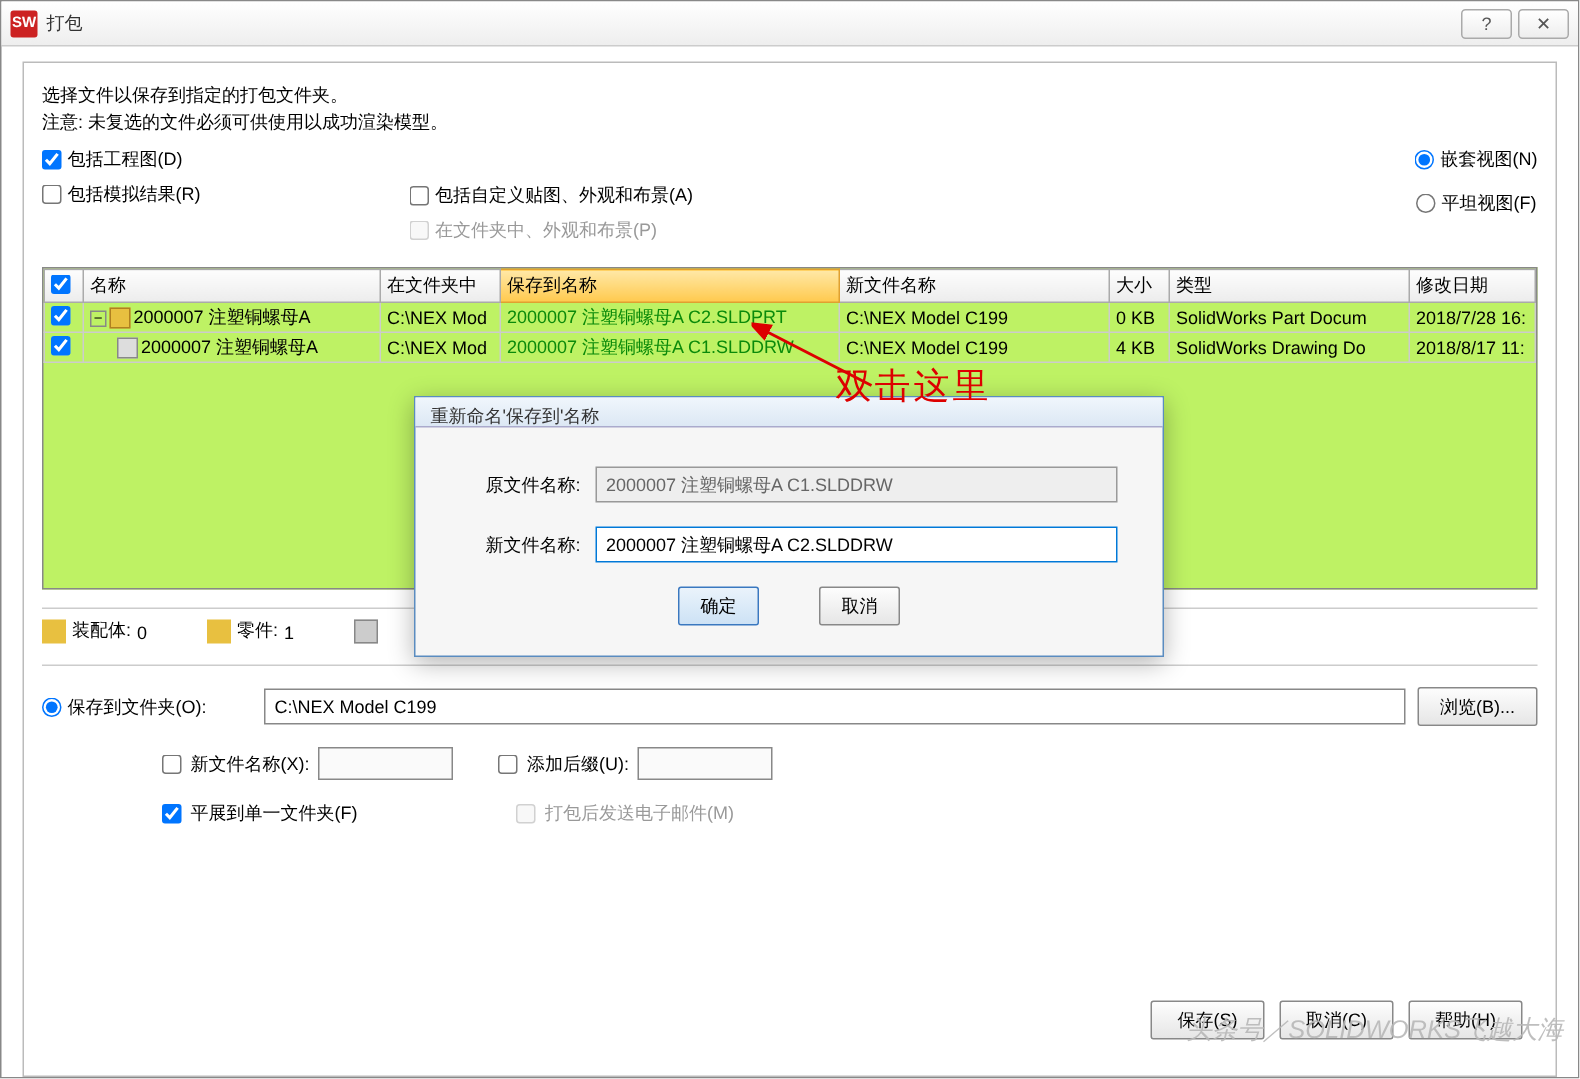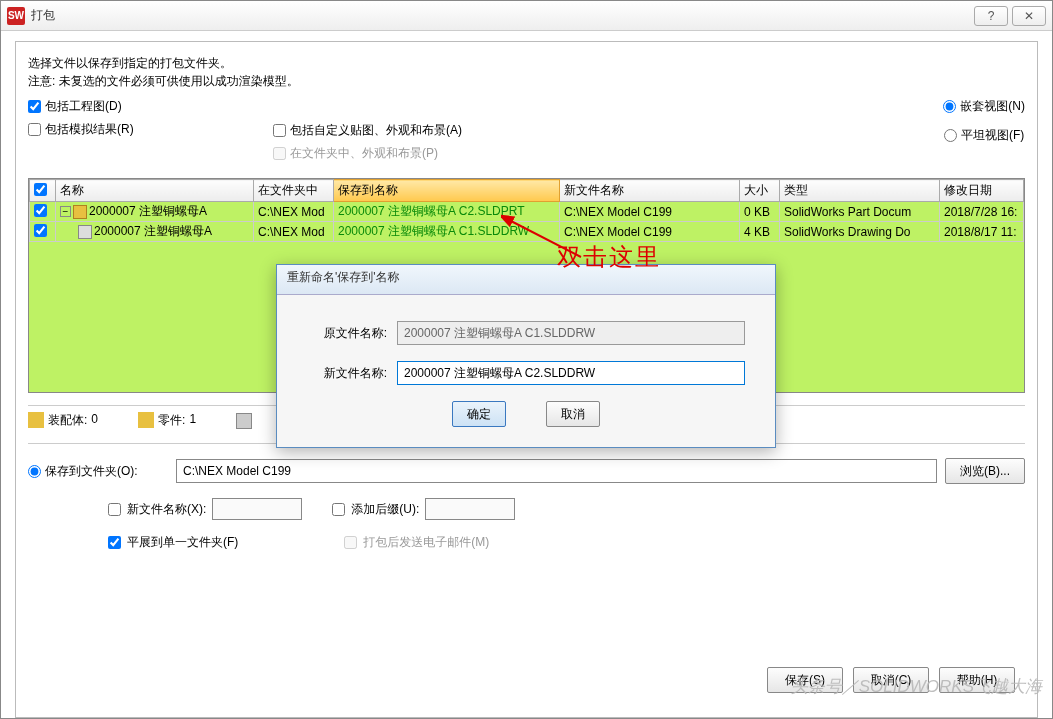--- a/index.html
+++ b/index.html
@@ -23,39 +23,39 @@
 table { width: 100%; border-collapse: collapse; }
 th { background: linear-gradient(#fdfdfd,#ececec); border: 1px solid #aaa; padding: 2px 4px; text-align: left; font-weight: normal; white-space: nowrap; overflow: hidden; }
 th.active { background: linear-gradient(#ffe8a6,#ffc94d); border-color: #e0a030; }
 td { border: 1px solid #ccc; padding: 1px 4px; white-space: nowrap; overflow: hidden; }
 td .green { color: #0a8a0a; }
 .file-icon { display: inline-block; width: 14px; height: 14px; margin-right: 2px; vertical-align: middle; }
 .part-icon { background: #e8c040; border: 1px solid #b08020; }
 .drw-icon { background: #ddd; border: 1px solid #888; }
 .tree-toggle { display: inline-block; width: 11px; height: 11px; border: 1px solid #888; text-align: center; line-height: 9px; margin-right: 2px; font-size: 10px; }
 .status-row { margin-top: 12px; display: flex; align-items: center; gap: 40px; border-top: 1px solid #ccc; padding-top: 6px; }
-.stat { display: flex; align-items: flex-start; gap: 4px; }
+.stat { display: flex; align-items: flex-end; gap: 4px; }
 .asm-icon, .prt-icon, .drw-stat-icon { width: 16px; height: 16px; display: inline-block; }
 .asm-icon { background: #e8c040; }
 .prt-icon { background: #e8c040; }
 .drw-stat-icon { background: #ccc; border: 1px solid #888; }
 .divider { height: 1px; background: #ccc; margin: 14px 0; }
 .save-row { display: flex; align-items: center; gap: 8px; margin-bottom: 10px; }
 .save-row label { display: flex; align-items: center; gap: 4px; min-width: 140px; }
 .save-row input[type=text] { flex: 1; height: 24px; border: 1px solid #888; padding: 0 6px; }
 .save-row input[type=text]:disabled { background: #f0f0f0; color: #888; }
 .btn { height: 26px; padding: 0 14px; border: 1px solid #888; background: linear-gradient(#fdfdfd,#e6e6e6); cursor: pointer; border-radius: 2px; }
 .btn:disabled { color: #999; }
 .suffix-row { display: flex; gap: 30px; margin: 14px 0 0 80px; }
 .suffix-item { display: flex; align-items: center; gap: 6px; }
 .suffix-item input[type=text] { width: 90px; height: 22px; border: 1px solid #888; }
 .footer-btns { position: absolute; right: 22px; bottom: 24px; display: flex; gap: 10px; }
 .footer-btns .btn { min-width: 76px; }
 .dialog { position: absolute; left: 275px; top: 263px; width: 500px; border: 1px solid #5a8cc0; background: #f6f6f6; box-shadow: 0 4px 16px rgba(0,0,0,0.3); }
-.dialog .dlg-title { height: 30px; background: linear-gradient(#f0f6fc,#dce8f4); border-bottom: 1px solid #aac; padding: 4px 10px; color: #333; }
+.dialog .dlg-title { height: 20px; background: linear-gradient(#f0f6fc,#dce8f4); border-bottom: 1px solid #aac; padding: 4px 10px; color: #333; }
 .dialog .dlg-body { padding: 26px 30px 20px 30px; }
 .dlg-row { display: flex; align-items: center; margin-bottom: 16px; }
 .dlg-row .dlg-lbl { width: 90px; text-align: right; padding-right: 10px; }
 .dlg-row input { flex: 1; height: 24px; border: 1px solid #999; padding: 0 6px; }
 .dlg-row input:disabled { background: #eee; color: #666; }
 .dlg-row input.active { border-color: #0078d7; background: #fff; }
 .dlg-btns { display: flex; justify-content: center; gap: 40px; margin-top: 8px; }
 .dlg-btns .btn.primary { border-color: #3a78c0; background: linear-gradient(#eaf3fb,#cde2f5); }
 .annot { position: absolute; pointer-events: none; }
 .annot.text { left: 556px; top: 240px; color: #d00; font-size: 24px; font-family: "SimSun"; letter-spacing: 2px; }

